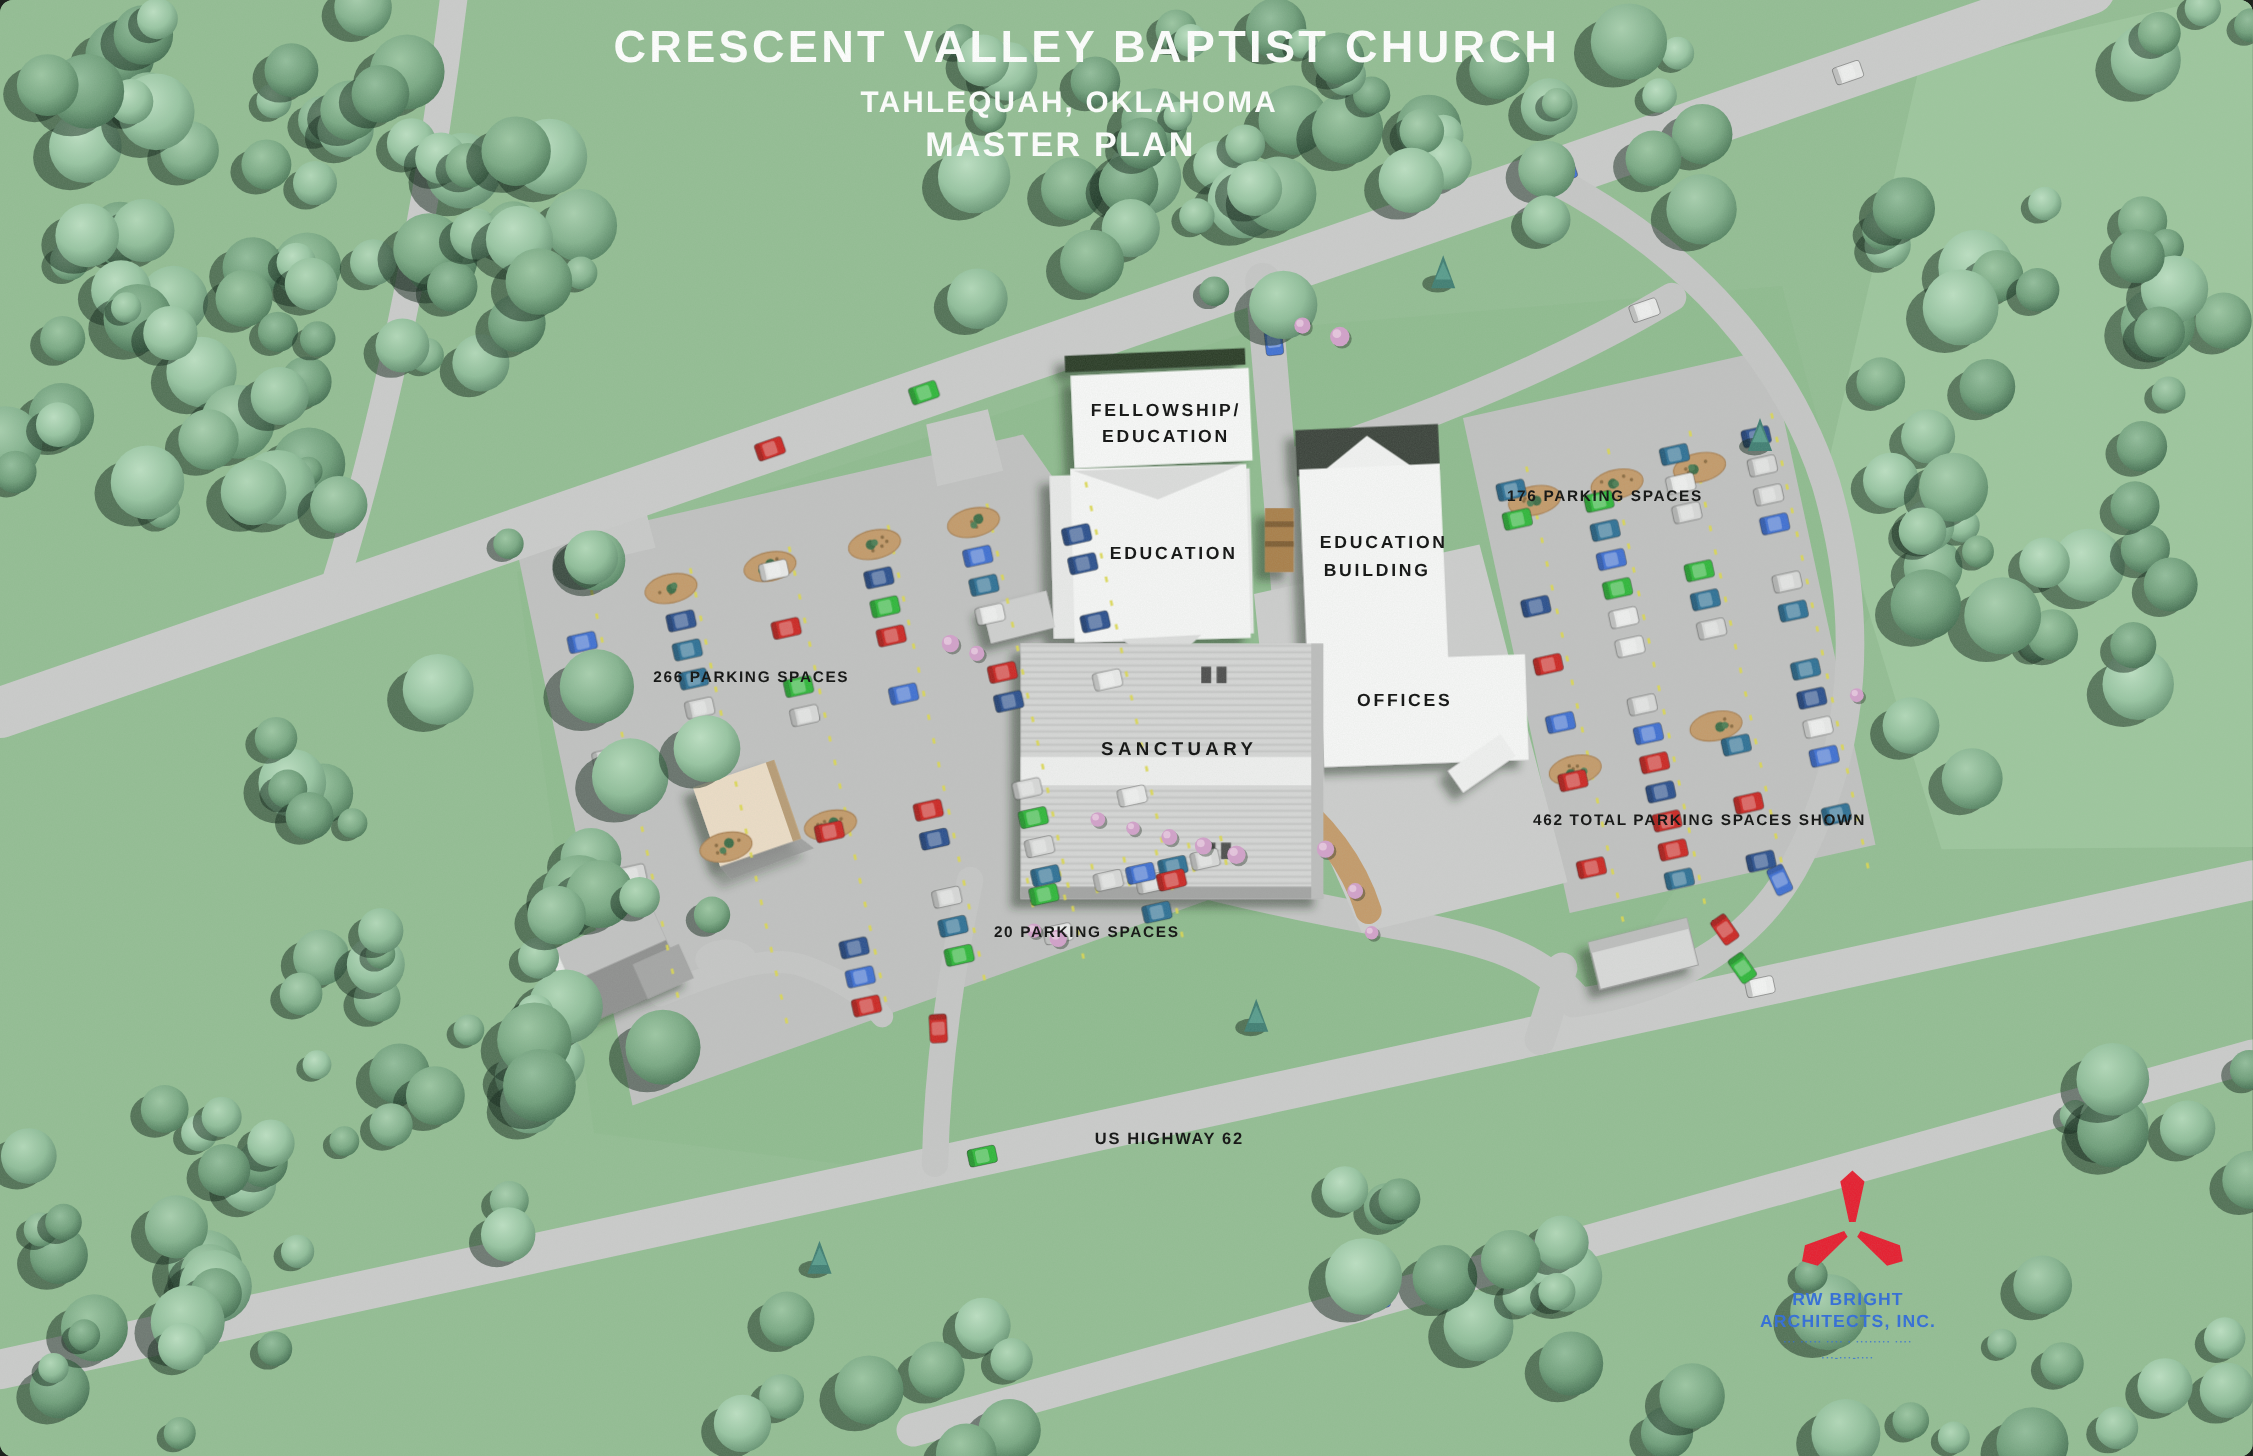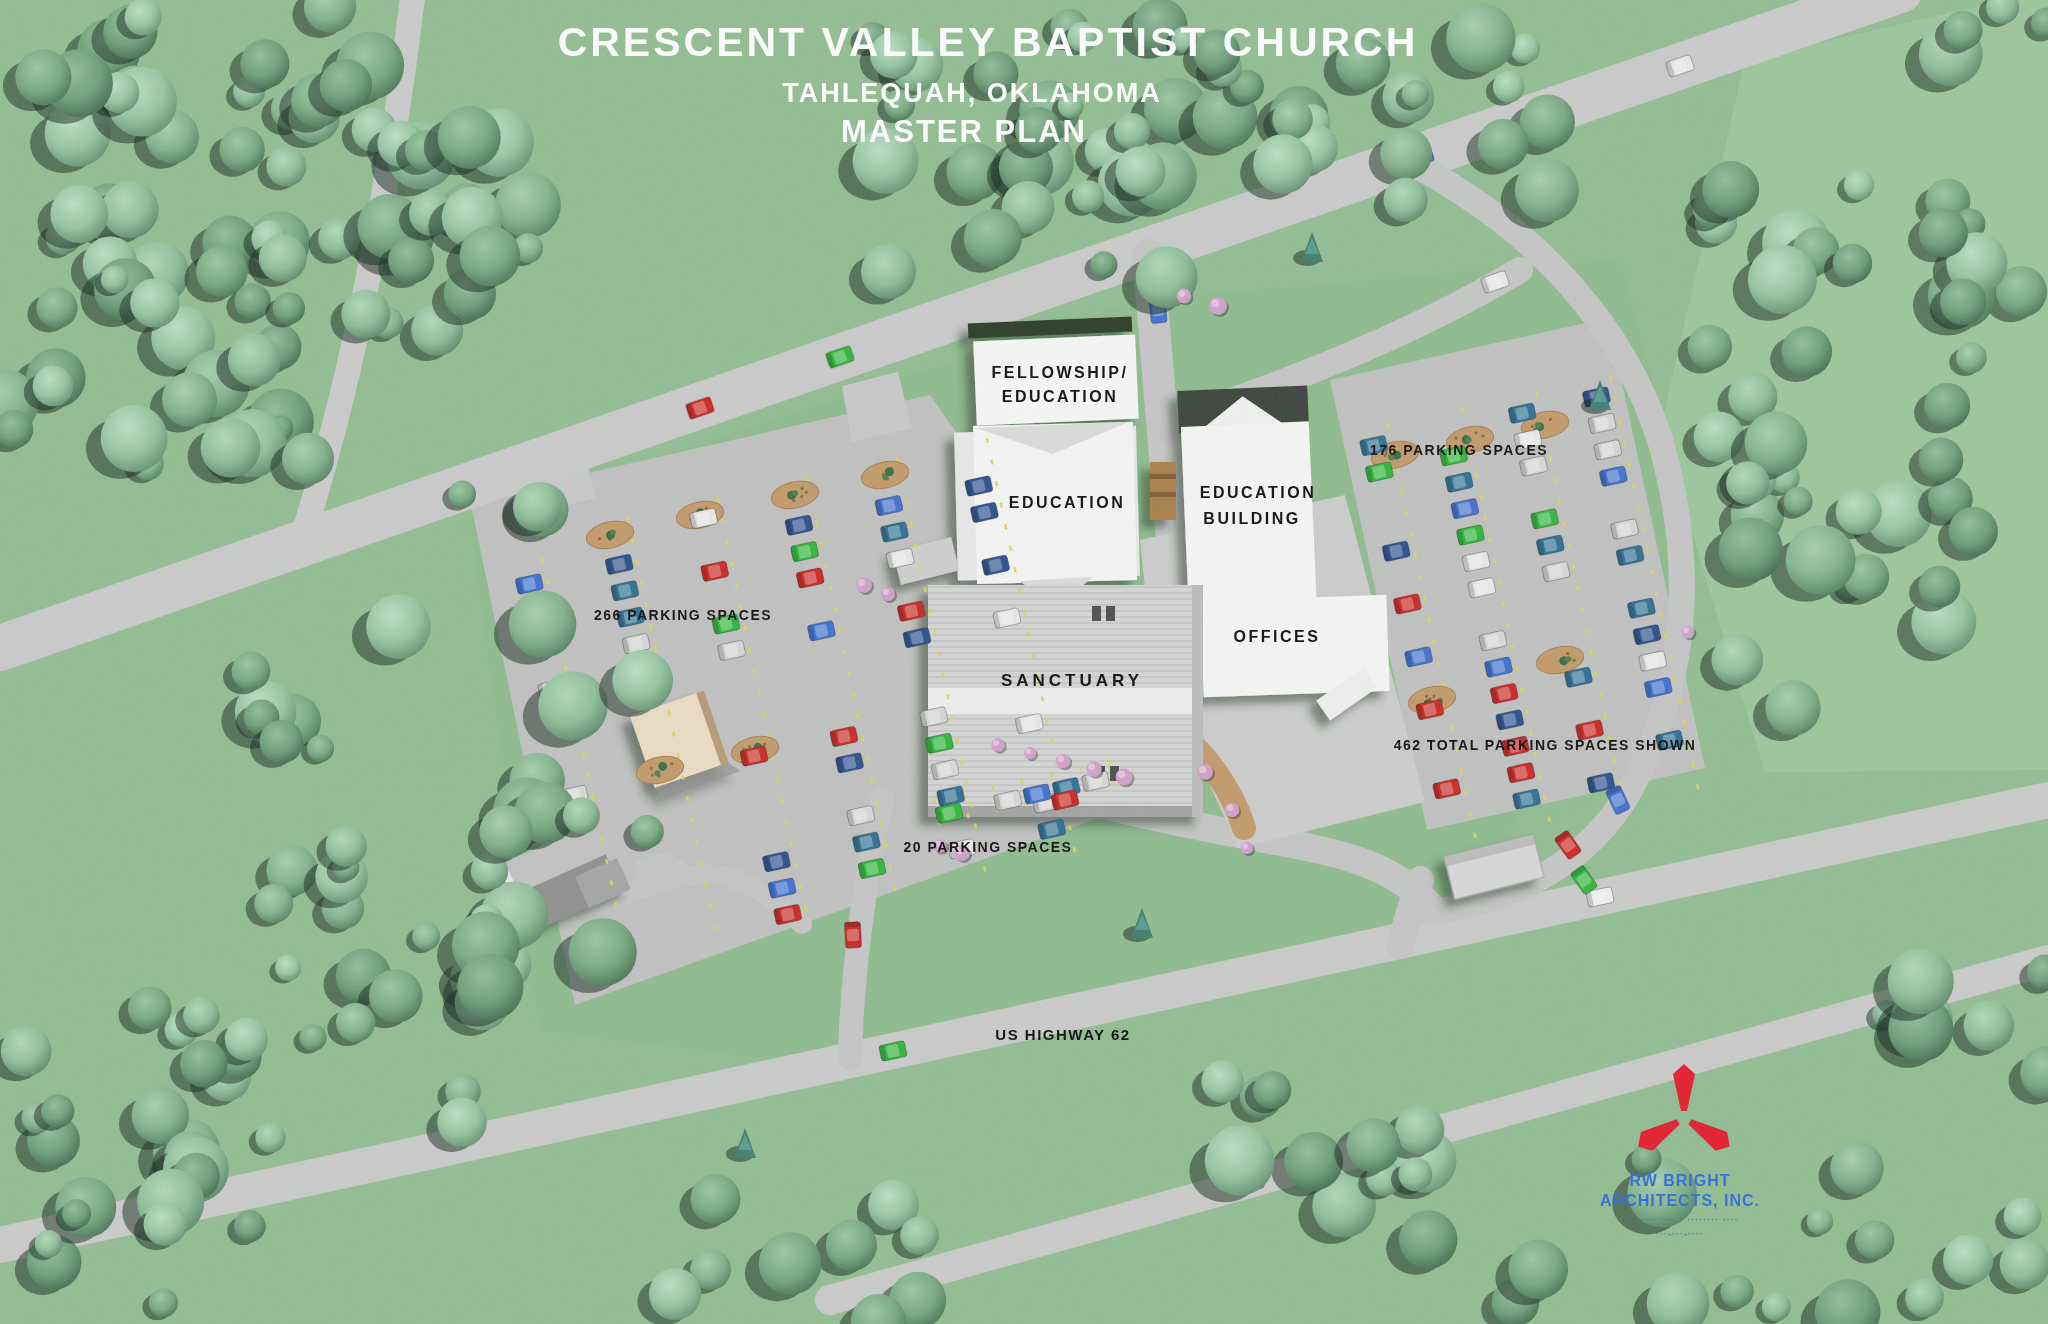--- a/index.html
+++ b/index.html
@@ -1,17 +1,17 @@
 <!DOCTYPE html>
 <html><head>
 <meta charset="utf-8">
 <style>
   html,body{margin:0;padding:0;background:#1e241e;}
   .stage{position:relative;width:2048px;height:1324px;overflow:hidden;background:#93bd93;
-         font-family:"Liberation Sans","DejaVu Sans",sans-serif;}
+         font-family:"Liberation Sans","DejaVu Sans",sans-serif;border-radius:12px;}
   svg{display:block;}
   text{font-family:"Liberation Sans","DejaVu Sans",sans-serif;}
   .title-1{font-size:41px;font-weight:bold;letter-spacing:3px;fill:#ffffff;}
   .title-2{font-size:27px;font-weight:bold;letter-spacing:2px;fill:#ffffff;}
   .title-3{font-size:31px;font-weight:bold;letter-spacing:2px;fill:#ffffff;}
   .bldg-label{font-size:16px;font-weight:bold;letter-spacing:2.5px;fill:#0d0d0d;}
   .bldg-label-big{font-size:17px;font-weight:bold;letter-spacing:4px;fill:#0d0d0d;}
   .park-label{font-size:14px;font-weight:bold;letter-spacing:1.5px;fill:#0d0d0d;}
   .hwy-label{font-size:15px;font-weight:bold;letter-spacing:1.5px;fill:#0d0d0d;}
   .logo-firm{font-size:16px;font-weight:bold;letter-spacing:1px;fill:#2f6bd8;}

